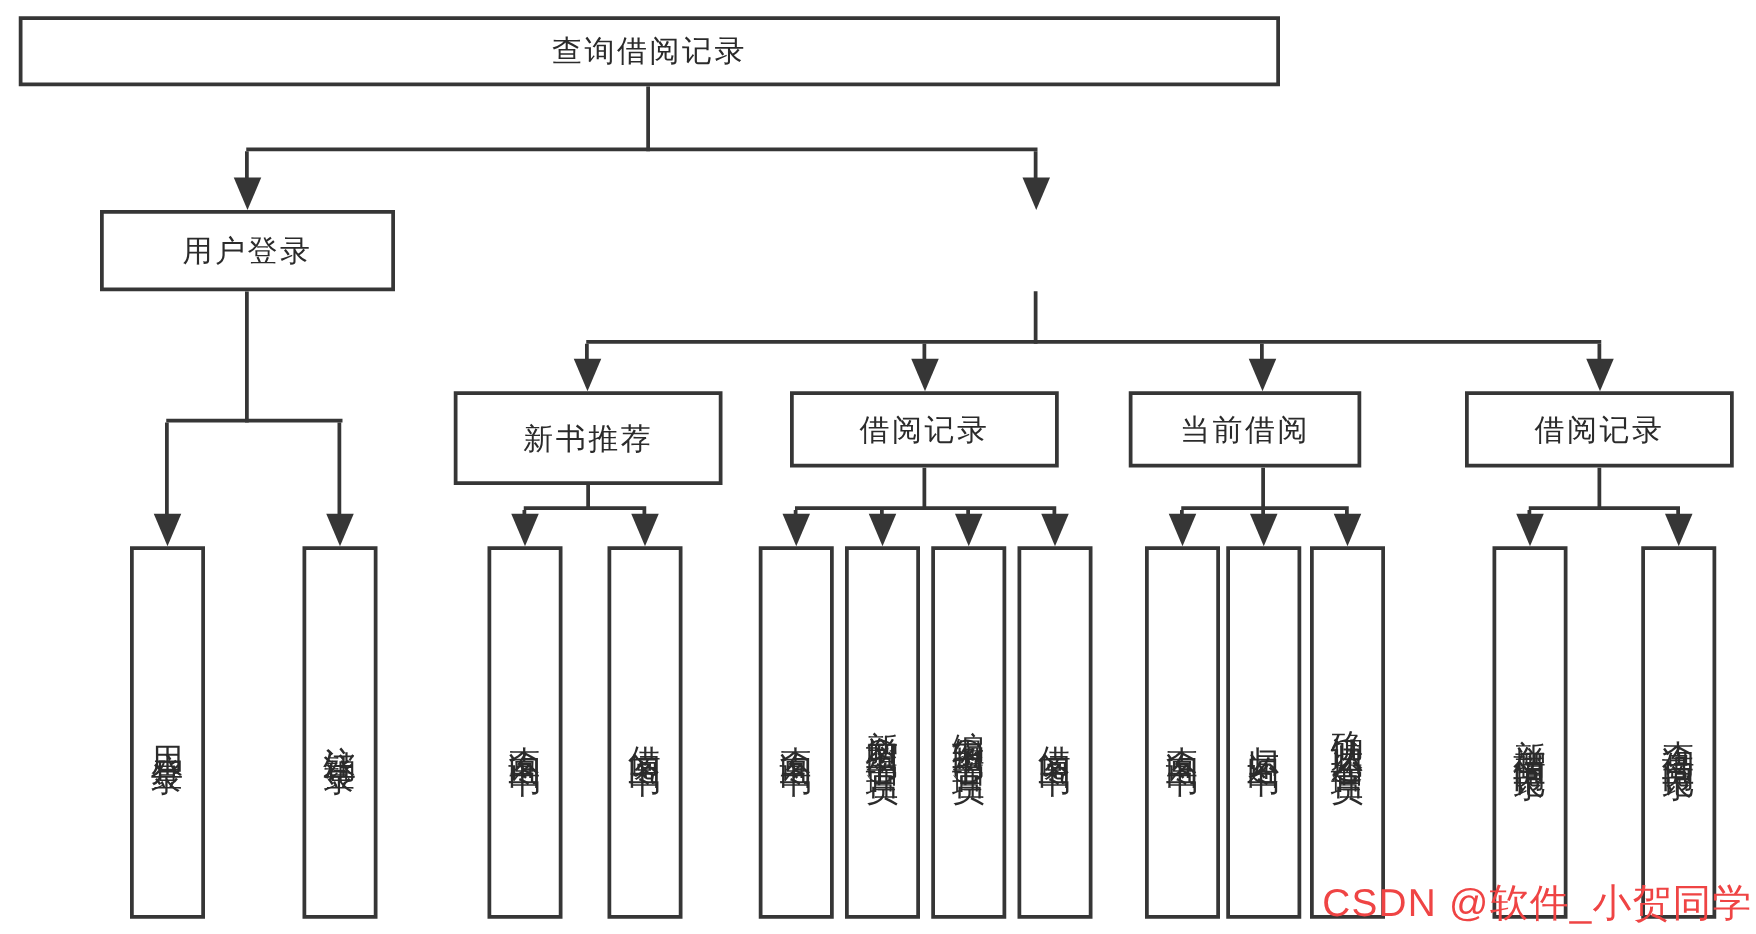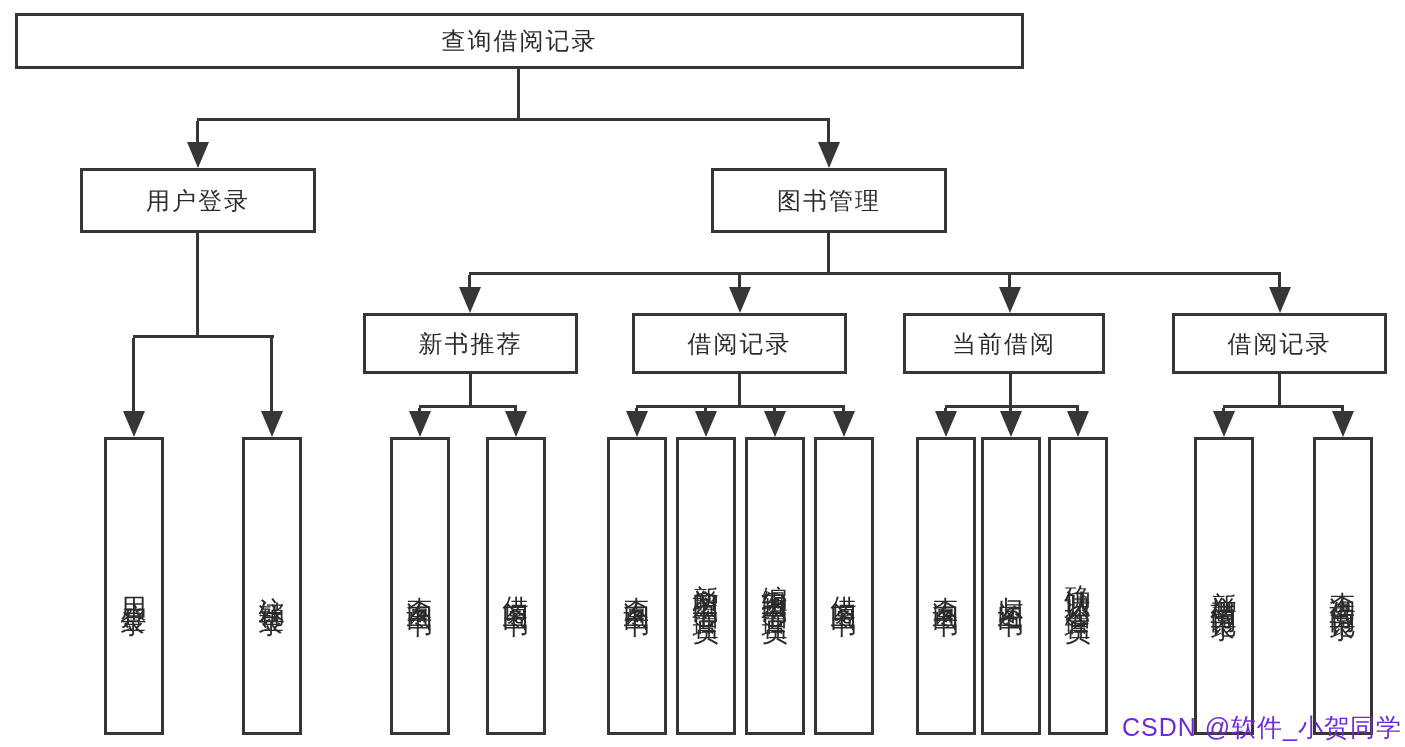--- a/index.html
+++ b/index.html
@@ -28,21 +28,21 @@
   .vline{position:absolute;width:3px;background:var(--line);z-index:1;}
   .hline{position:absolute;height:3px;background:var(--line);z-index:1;}
   .arrow{position:absolute;width:22px;z-index:1;}
   .arrow .shaft{position:absolute;left:9px;top:0;bottom:22px;width:3px;background:var(--line);}
   .arrow .head{
     position:absolute;left:0;bottom:0;width:0;height:0;
     border-left:11px solid transparent;border-right:11px solid transparent;
     border-top:26px solid var(--line);
   }
   .watermark{
-    position:absolute;right:3px;bottom:3px;font-size:25px;color:#6d28d9;
+    position:absolute;right:3px;bottom:3px;font-size:31px;color:#ef4444;
     letter-spacing:1px;z-index:10;white-space:nowrap;
   }
 </style>
 </head>
 <body>
 
 <div class="canvas">
 
   <div class="node" style="left:15px;top:13px;width:1009px;height:56px;">
     <span>查询借阅记录</span>
@@ -55,23 +55,20 @@
     <div class="head"></div>
   </div>
   <div class="arrow" style="left:818px;top:121px;height:47px;">
     <div class="shaft"></div>
     <div class="head"></div>
   </div>
 
   <div class="node" style="left:80px;top:168px;width:236px;height:65px;">
     <span>用户登录</span>
   </div>
-  <div class="node" style="left:711px;top:168px;width:236px;height:65px;">
-    <span>图书管理</span>
-  </div>
 
   <div class="vline" style="left:196px;top:233px;height:105px;"></div>
   <div class="hline" style="left:133px;top:335px;width:141px;"></div>
   <div class="arrow" style="left:123px;top:338px;height:99px;">
     <div class="shaft"></div>
     <div class="head"></div>
   </div>
   <div class="arrow" style="left:261px;top:338px;height:99px;">
     <div class="shaft"></div>
     <div class="head"></div>
@@ -89,27 +86,27 @@
   </div>
   <div class="arrow" style="left:999px;top:275px;height:38px;">
     <div class="shaft"></div>
     <div class="head"></div>
   </div>
   <div class="arrow" style="left:1269px;top:275px;height:38px;">
     <div class="shaft"></div>
     <div class="head"></div>
   </div>
 
-  <div class="node" style="left:363px;top:313px;width:215px;height:61px;">
+  <div class="node" style="left:363px;top:313px;width:215px;height:75px;">
     <span>新书推荐</span>
   </div>
   <div class="node" style="left:632px;top:313px;width:215px;height:61px;">
     <span>借阅记录</span>
   </div>
-  <div class="node" style="left:903px;top:313px;width:202px;height:61px;">
+  <div class="node" style="left:903px;top:313px;width:186px;height:61px;">
     <span>当前借阅</span>
   </div>
   <div class="node" style="left:1172px;top:313px;width:215px;height:61px;">
     <span>借阅记录</span>
   </div>
 
   <div class="vline" style="left:469px;top:374px;height:34px;"></div>
   <div class="hline" style="left:419px;top:405px;width:98px;"></div>
   <div class="arrow" style="left:409px;top:408px;height:29px;">
     <div class="shaft"></div>

